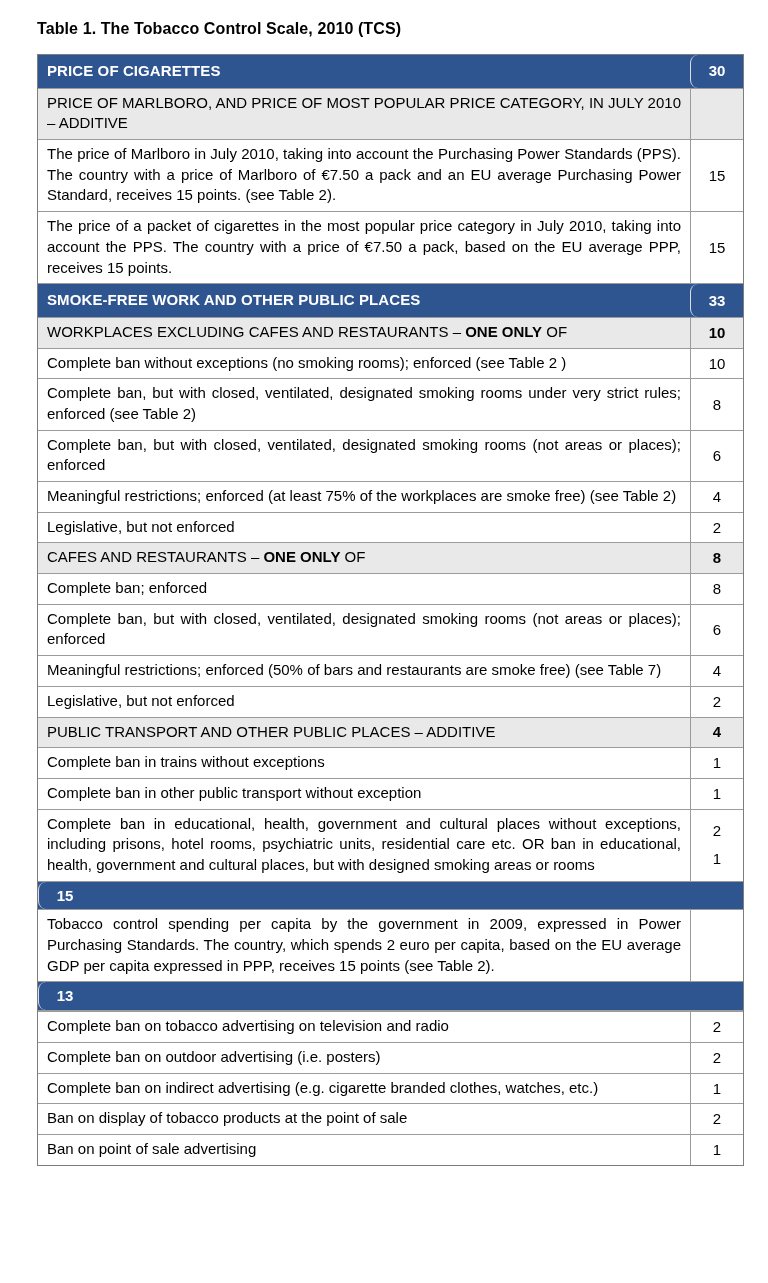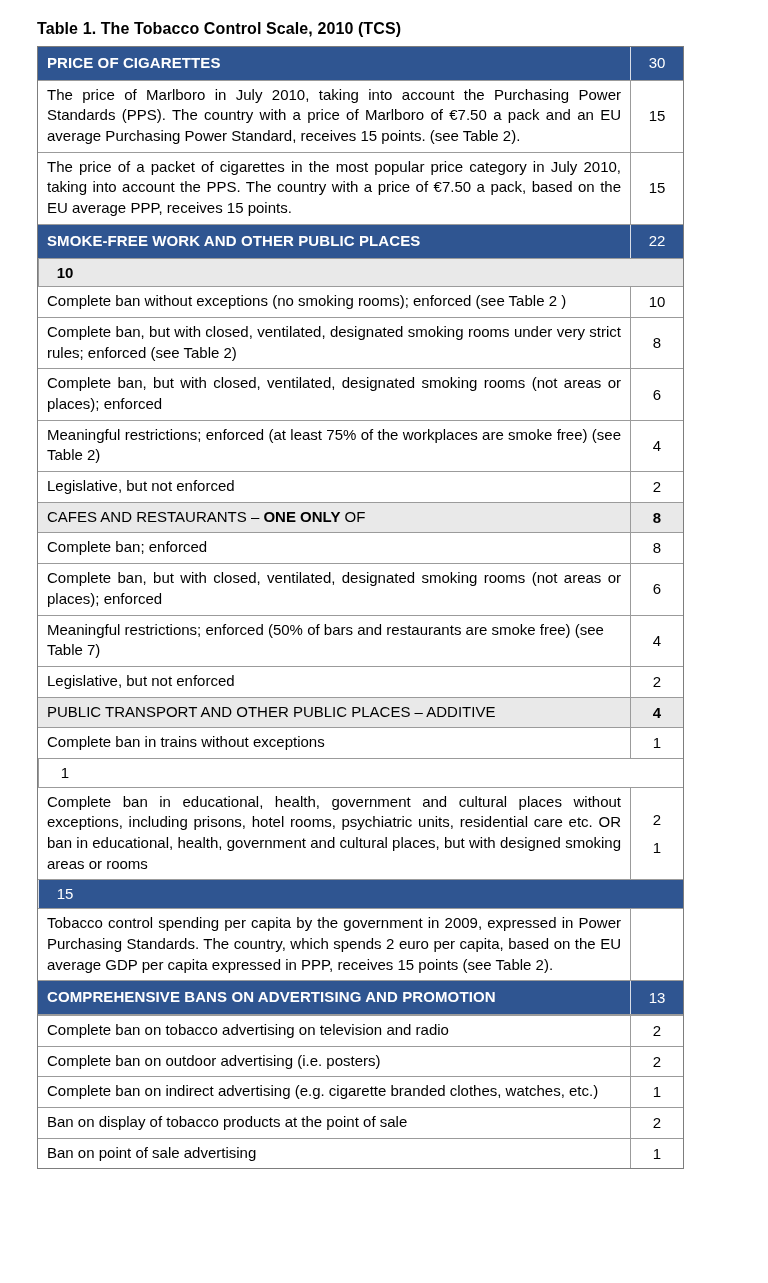--- a/index.html
+++ b/index.html
@@ -13,25 +13,25 @@
     color: #000;
     height: 1283px;
     overflow: hidden;
   }
   .page {
     padding: 16px 24px 0 37px;
   }
   .doc-title {
     font-size: 16px;
     font-weight: bold;
-    margin: 4px 0 8px 0;
+    margin: 4px 0 16px 0;
     letter-spacing: 0.1px;
   }
   .tcs-table {
-    width: 647px;
+    width: 707px;
     border: 1px solid #7d7d7d;
     box-sizing: border-box;
   }
   .row {
     display: flex;
     align-items: stretch;
     border-top: 1px solid #9b9b9b;
   }
   .row:first-child { border-top: none; }
   .cell-label {
@@ -58,22 +58,23 @@
     background: #2F5591;
     color: #ffffff;
   }
   .row.section .cell-label {
     font-weight: bold;
     padding-top: 6px;
     padding-bottom: 6px;
     letter-spacing: 0.1px;
   }
   .row.section .cell-value {
-    font-weight: normal;
+    font-weight: bold;
     border-left-color: #d9dee8;
+    border-radius: 8px;
   }
   .row.subheader {
     background: #E9E9E9;
   }
   .row.subheader .cell-value {
     font-weight: bold;
   }
   .row.justify .cell-label {
     text-align: justify;
   }
@@ -83,33 +84,38 @@
 <body>
 
 <div class="page">
   <div class="doc-title">Table 1. The Tobacco Control Scale, 2010 (TCS)</div>
 
   <div class="tcs-table" id="table-root">
       <div class="row section">
         <div class="cell-label"><span class="bold">PRICE OF CIGARETTES</span></div>
         <div class="cell-value">30</div>
       </div>
+      <div class="row subheader justify">
+        <div class="cell-label"><span>PRICE OF MARLBORO, AND PRICE OF MOST POPULAR PRICE CATEGORY, IN JULY 2010 – ADDITIVE</span></div>
+        <div class="cell-value"></div>
+      </div>
       <div class="row item justify">
         <div class="cell-label"><span>The price of Marlboro in July 2010, taking into account the Purchasing Power Standards (PPS). The country with a price of Marlboro of €7.50 a pack and an EU average Purchasing Power Standard, receives 15 points. (see Table 2).</span></div>
         <div class="cell-value">15</div>
       </div>
       <div class="row item justify">
         <div class="cell-label"><span>The price of a packet of cigarettes in the most popular price category in July 2010, taking into account the PPS. The country with a price of €7.50 a pack, based on the EU average PPP, receives 15 points.</span></div>
         <div class="cell-value">15</div>
       </div>
       <div class="row section">
         <div class="cell-label"><span class="bold">SMOKE-FREE WORK AND OTHER PUBLIC PLACES</span></div>
-        <div class="cell-value">22</div>
-      </div>
-      <div class="row subheader">
+        <div class="cell-value">33</div>
+      </div>
+      <div class="row subheader">
+        <div class="cell-label"><span>WORKPLACES EXCLUDING CAFES AND RESTAURANTS – </span><span class="bold">ONE ONLY</span><span> OF</span></div>
         <div class="cell-value">10</div>
       </div>
       <div class="row item">
         <div class="cell-label"><span>Complete ban without exceptions (no smoking rooms); enforced (see Table 2 )</span></div>
         <div class="cell-value">10</div>
       </div>
       <div class="row item justify">
         <div class="cell-label"><span>Complete ban, but with closed, ventilated, designated smoking rooms under very strict rules; enforced (see Table 2)</span></div>
         <div class="cell-value">8</div>
       </div>
@@ -147,36 +153,36 @@
       </div>
       <div class="row subheader">
         <div class="cell-label"><span>PUBLIC TRANSPORT AND OTHER PUBLIC PLACES – ADDITIVE</span></div>
         <div class="cell-value">4</div>
       </div>
       <div class="row item">
         <div class="cell-label"><span>Complete ban in trains without exceptions</span></div>
         <div class="cell-value">1</div>
       </div>
       <div class="row item">
+        <div class="cell-label"><span>Complete ban in other public transport without exception</span></div>
         <div class="cell-value">1</div>
       </div>
       <div class="row item justify">
         <div class="cell-label"><span>Complete ban in educational, health, government and cultural places without exceptions, including prisons, hotel rooms, psychiatric units, residential care etc. OR ban in educational, health, government and cultural places, but with designed smoking areas or rooms</span></div>
         <div class="cell-value">2
 1</div>
       </div>
       <div class="row section">
         <div class="cell-value">15</div>
       </div>
       <div class="row item justify">
         <div class="cell-label"><span>Tobacco control spending per capita by the government in 2009, expressed in Power Purchasing Standards. The country, which spends 2 euro per capita, based on the EU average GDP per capita expressed in PPP, receives 15 points (see Table 2).</span></div>
         <div class="cell-value"></div>
       </div>
       <div class="row section">
-        <div class="cell-label"><span class="bold">COMPREHENSIVE BANS ON ADVERTISING AND PROMOTION</span></div>
         <div class="cell-value">13</div>
       </div>
       <div class="row subheader">
         <div class="cell-value"></div>
       </div>
       <div class="row item">
         <div class="cell-label"><span>Complete ban on tobacco advertising on television and radio</span></div>
         <div class="cell-value">2</div>
       </div>
       <div class="row item">

